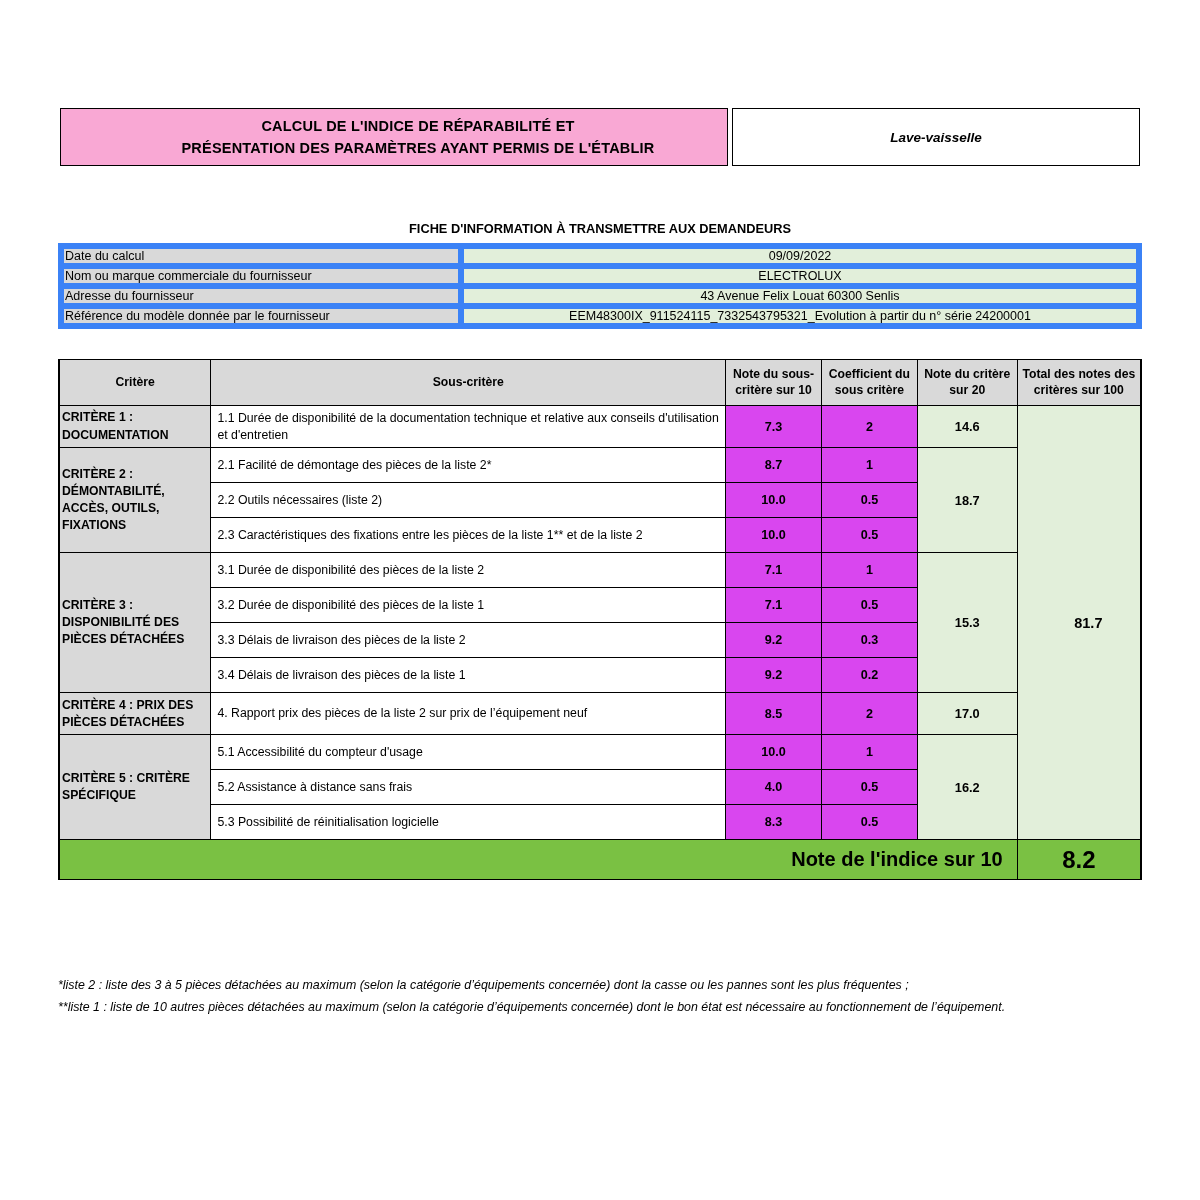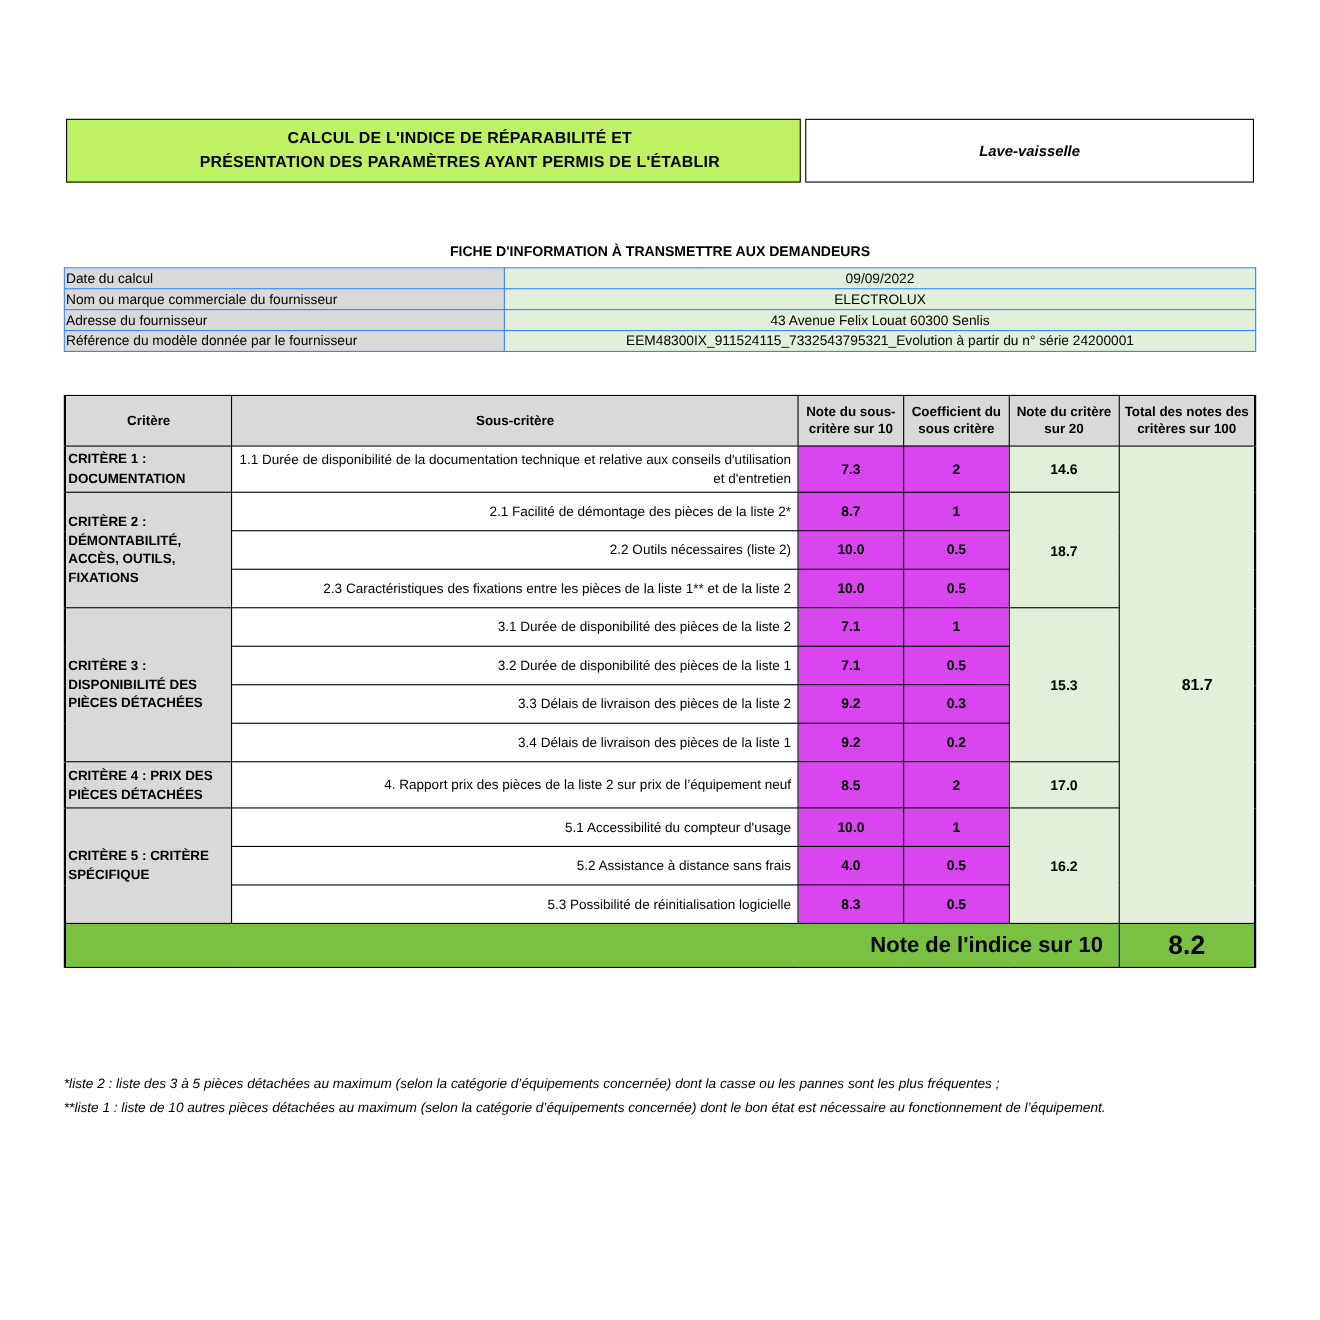--- a/index.html
+++ b/index.html
@@ -28,21 +28,21 @@
     position: absolute;
     left: 60px;
     top: 108px;
     width: 1080px;
     height: 58px;
     display: flex;
   }
   .header-title {
     flex: 0 0 668px;
     border: 1.5px solid #000;
-    background: #bef264;
+    background: #f9a8d4;
     display: flex;
     flex-direction: column;
     align-items: center;
     justify-content: center;
     font-weight: bold;
     font-size: 14.5px;
     letter-spacing: 0.2px;
     line-height: 1.55;
     box-sizing: border-box;
     padding-left: 48px;
@@ -77,21 +77,21 @@
   
   .info-table {
     position: absolute;
     left: 58px;
     top: 243px;
     width: 1084px;
     border-collapse: collapse;
     font-size: 12.5px;
   }
   .info-table td {
-    border: 1px solid #3b82f6;
+    border: 6px solid #3b82f6;
     height: 19px;
     padding: 0 1px;
     box-sizing: border-box;
   }
   .info-label {
     width: 400px;
     background: #d9d9d9;
   }
   .info-value {
     background: #e2efda;
@@ -131,21 +131,21 @@
 
   td.crit-name {
     background: #d9d9d9;
     font-weight: bold;
     line-height: 1.4;
     font-size: 12.2px;
     padding: 3px 2px;
   }
   td.sub-name {
     background: #ffffff;
-    text-align: right;
+    text-align: left;
     padding: 4px 6px;
     line-height: 1.35;
     font-size: 12.3px;
   }
   td.num {
     background: #d946ef;
     text-align: center;
     font-weight: bold;
     font-size: 12.6px;
   }

